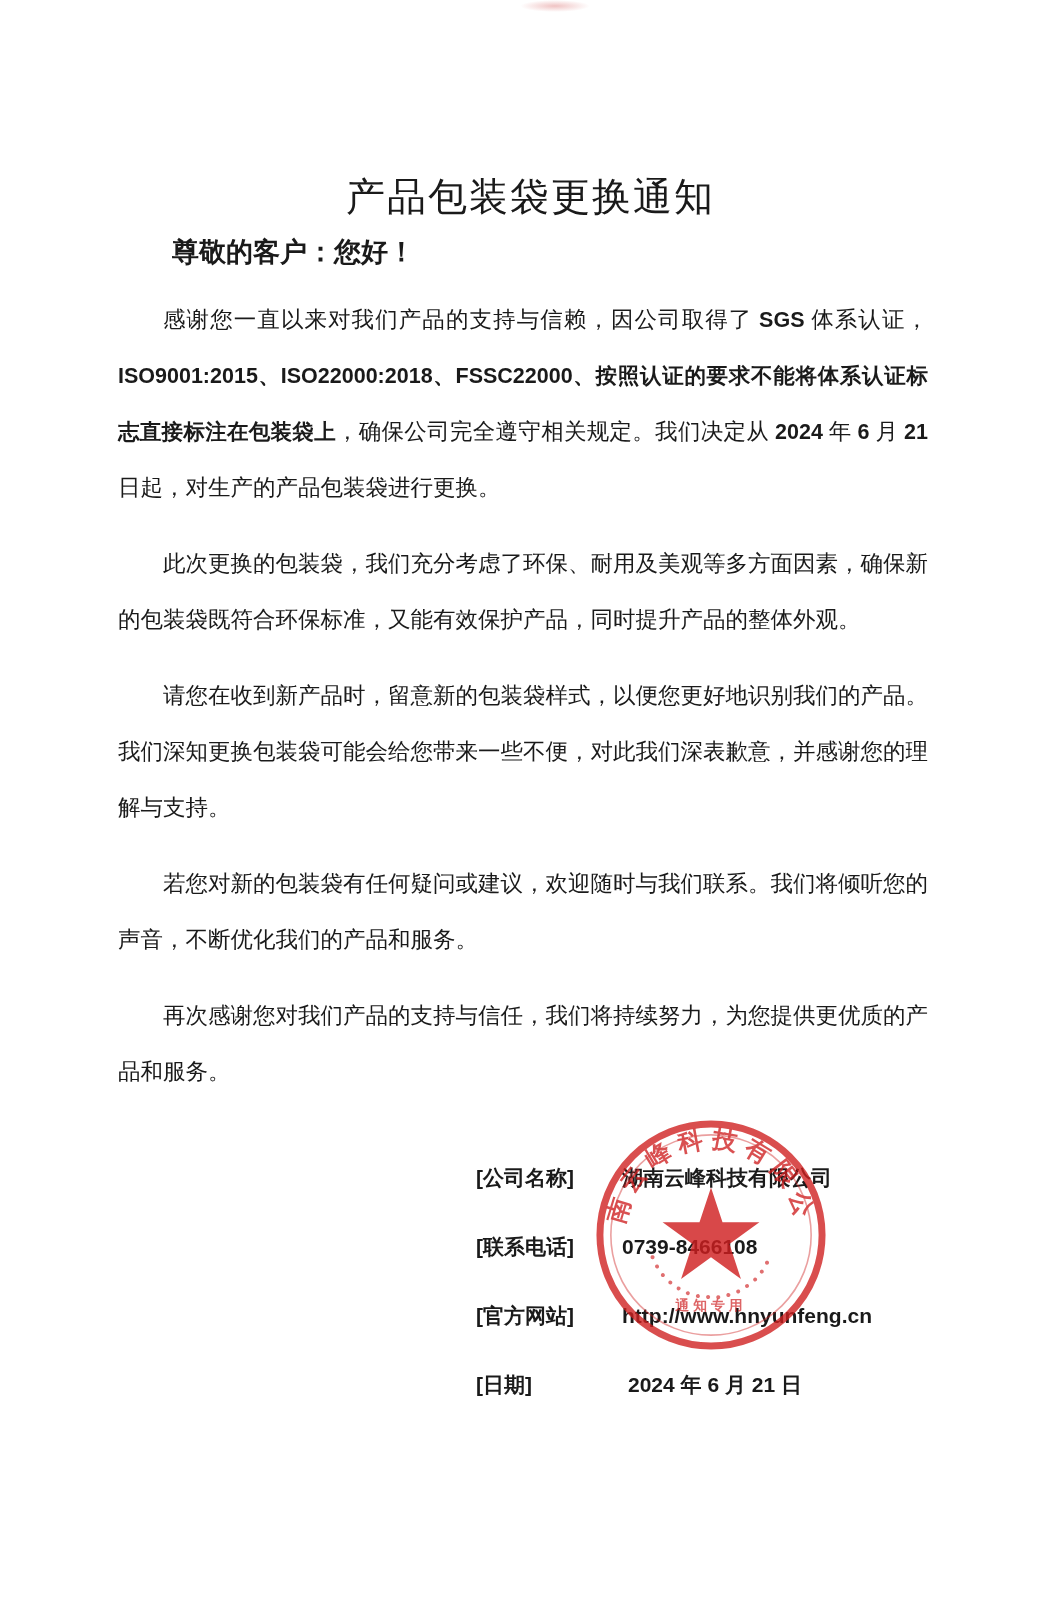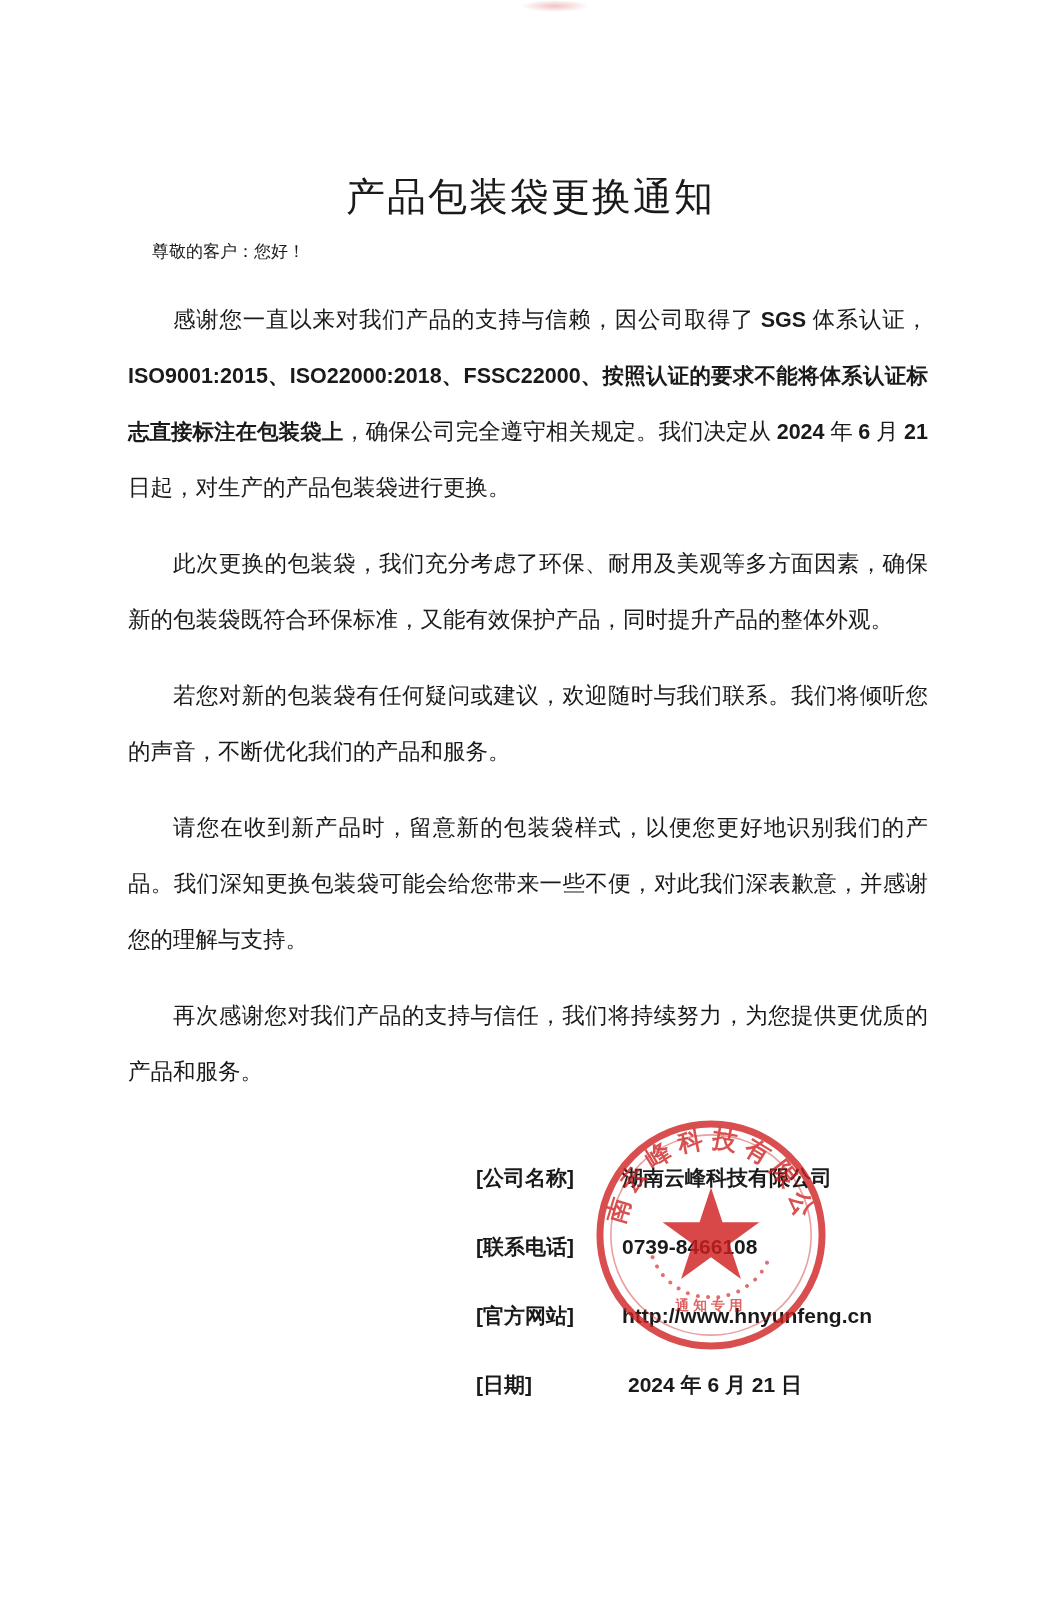--- a/index.html
+++ b/index.html
@@ -43,32 +43,33 @@
     font-weight: 400;
     font-family: "Liberation Serif", "DejaVu Serif", serif;
   }
   .body-block {
     position: absolute;
     left: 118px;
     width: 810px;
     top: 210px;
   }
   p.para {
-    margin: 0 0 20px 10px;
+    margin: 0 0 20px 0;
     font-size: 22.5px;
     line-height: 56px;
     text-align: justify;
     text-justify: inter-ideograph;
     text-indent: 2em;
   }
   p.salutation {
     margin: 0 0 14px 0;
-    font-size: 17px;
+    font-size: 27px;
     line-height: 52px;
     text-indent: 2em;
+    font-weight: bold;
   }
   .b {
     font-family: "Liberation Sans", "DejaVu Sans", sans-serif;
     font-weight: bold;
     font-size: 21.5px;
   }
   .closing {
     position: absolute;
     top: 1063px;
     left: 0;
@@ -132,23 +133,23 @@
   <h1 class="doc-title">产品包装袋更换通知</h1>
 
   <div class="body-block">
 
     <p class="salutation">尊敬的客户：您好！</p>
 
     <p class="para" id="para-1"><span>感谢您一直以来对我们产品的支持与信赖，因公司取得了 </span><span class="b">SGS</span><span> 体系认证，</span><span class="b">ISO9001:2015、ISO22000:2018、FSSC22000、按照认证的要求不能将体系认证标志直接标注在包装袋上</span><span>，确保公司完全遵守相关规定。我们决定从 </span><span class="b">2024</span><span> 年 </span><span class="b">6</span><span> 月 </span><span class="b">21</span><span> 日起，对生产的产品包装袋进行更换。</span></p>
 
     <p class="para">此次更换的包装袋，我们充分考虑了环保、耐用及美观等多方面因素，确保新的包装袋既符合环保标准，又能有效保护产品，同时提升产品的整体外观。</p>
 
+    <p class="para">请您在收到新产品时，留意新的包装袋样式，以便您更好地识别我们的产品。我们深知更换包装袋可能会给您带来一些不便，对此我们深表歉意，并感谢您的理解与支持。</p>
+
     <p class="para">若您对新的包装袋有任何疑问或建议，欢迎随时与我们联系。我们将倾听您的声音，不断优化我们的产品和服务。</p>
-
-    <p class="para">请您在收到新产品时，留意新的包装袋样式，以便您更好地识别我们的产品。我们深知更换包装袋可能会给您带来一些不便，对此我们深表歉意，并感谢您的理解与支持。</p>
 
     <p class="para">再次感谢您对我们产品的支持与信任，我们将持续努力，为您提供更优质的产品和服务。</p>
 
   </div>
 
 
   <div class="signature-block">
 
     <div class="sig-row company">
       <span class="sig-label">[公司名称]</span>

